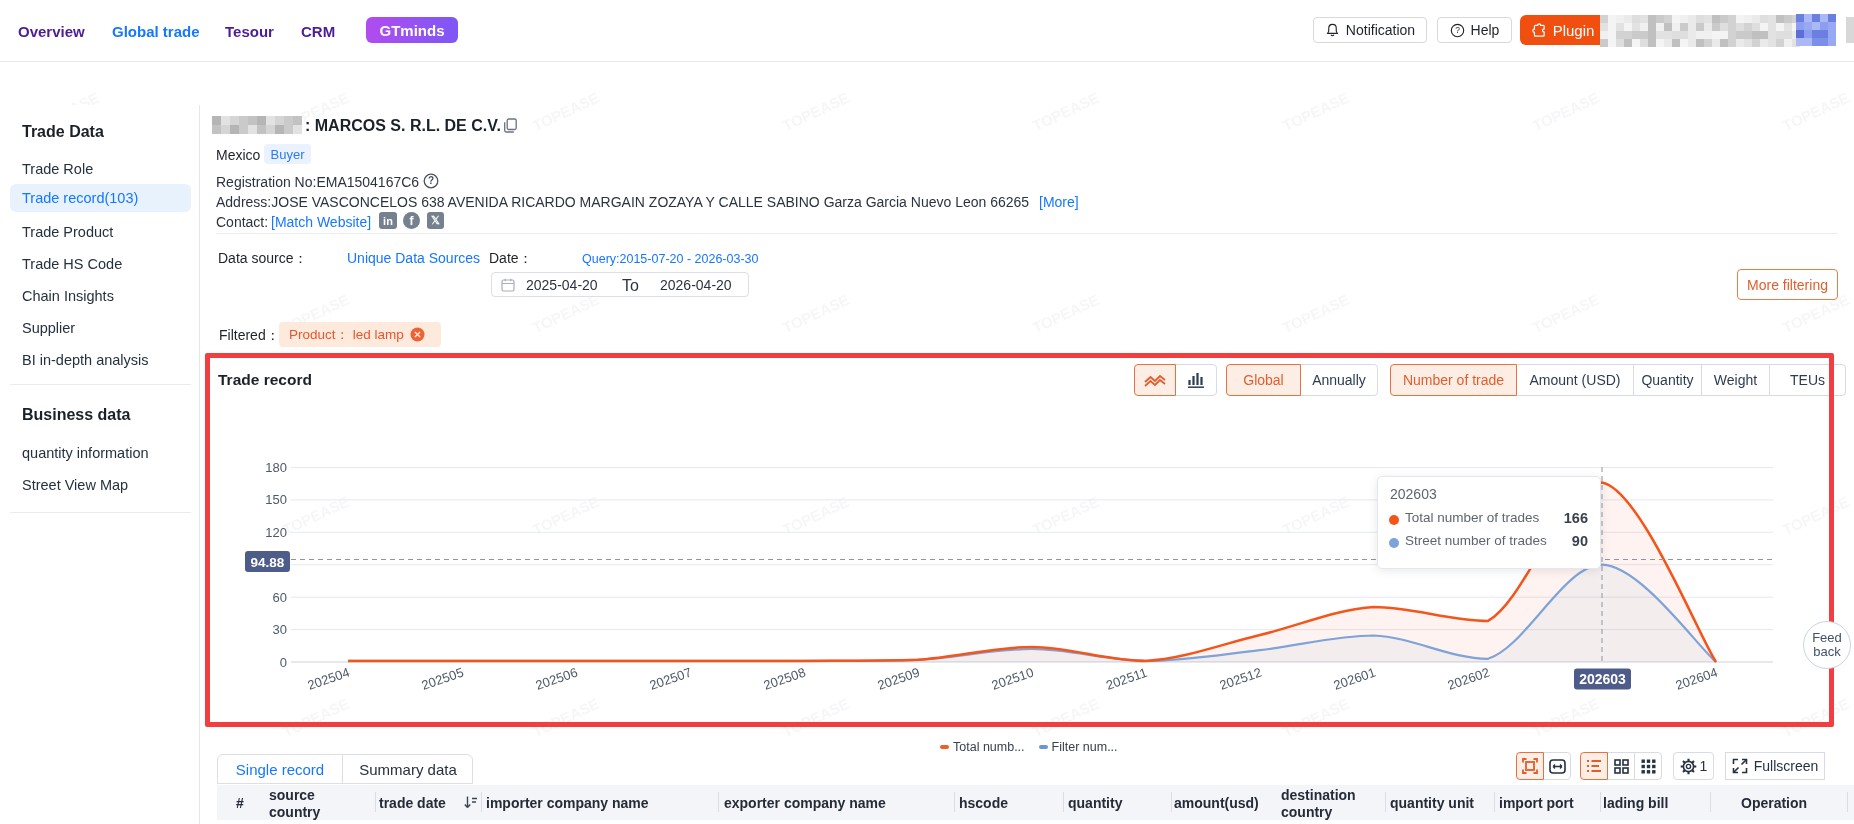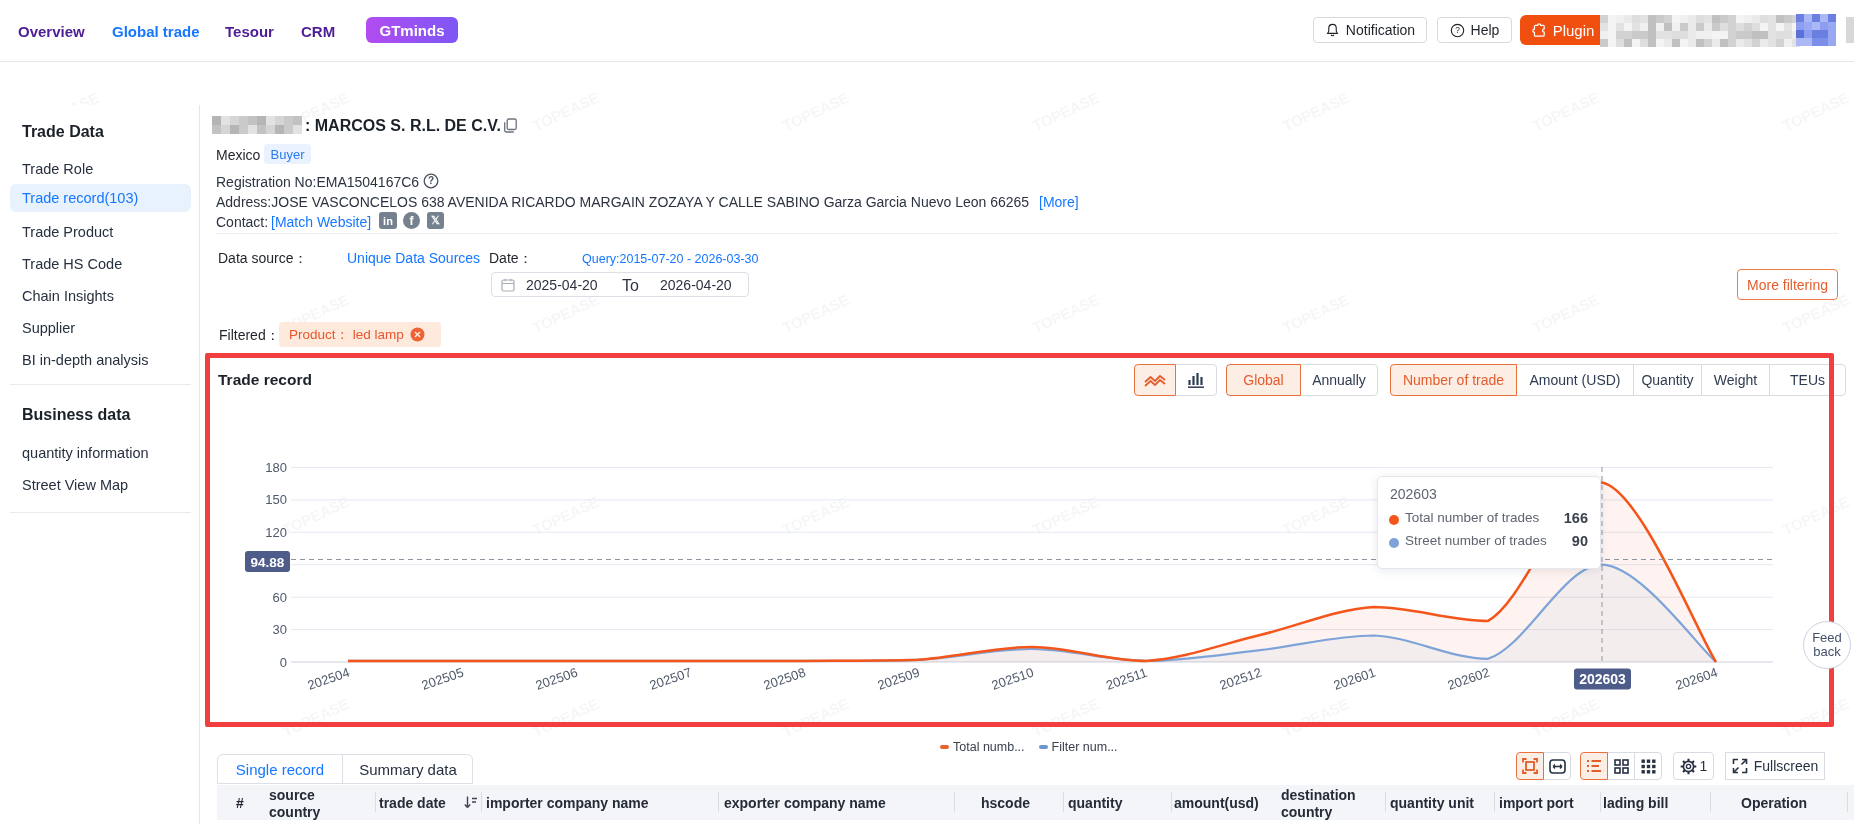--- a/index.html
+++ b/index.html
@@ -471,21 +471,21 @@
 <div class="abs" style="left:217px;top:785px;width:1637px;height:35px;background:#f3f5f8;z-index:1;"></div>
 <span class="th" style="left:236px;top:795px;">#</span>
 <span class="th" style="left:269px;top:787px;">source<br>country</span>
 <span class="th" style="left:379px;top:795px;">trade date</span>
 <svg class="abs" style="left:462px;top:794px;z-index:2;" width="17" height="17" viewBox="0 0 17 17">
       <path d="M5.5 2.5v11M5.5 13.5 2.8 10.5M5.5 13.5 8.2 10.5" stroke="#3c4556" stroke-width="1.4" fill="none"></path>
       <path d="M10 4.5h5M10 8h4" stroke="#3c4556" stroke-width="1.4"></path>
     </svg>
 <span class="th" style="left:486px;top:795px;">importer company name</span>
 <span class="th" style="left:724px;top:795px;">exporter company name</span>
-<span class="th" style="left:981px;top:795px;">hscode</span>
+<span class="th" style="left:959px;top:795px;">hscode</span>
 <span class="th" style="left:1068px;top:795px;">quantity</span>
 <span class="th" style="left:1174px;top:795px;">amount(usd)</span>
 <span class="th" style="left:1281px;top:787px;">destination<br>country</span>
 <span class="th" style="left:1390px;top:795px;">quantity unit</span>
 <span class="th" style="left:1499px;top:795px;">import port</span>
 <span class="th" style="left:1603px;top:795px;">lading bill</span>
 <span class="th" style="left:1741px;top:795px;">Operation</span>
 
 </div>
 <div style="position:absolute;z-index:2;left:0;top:0;">

